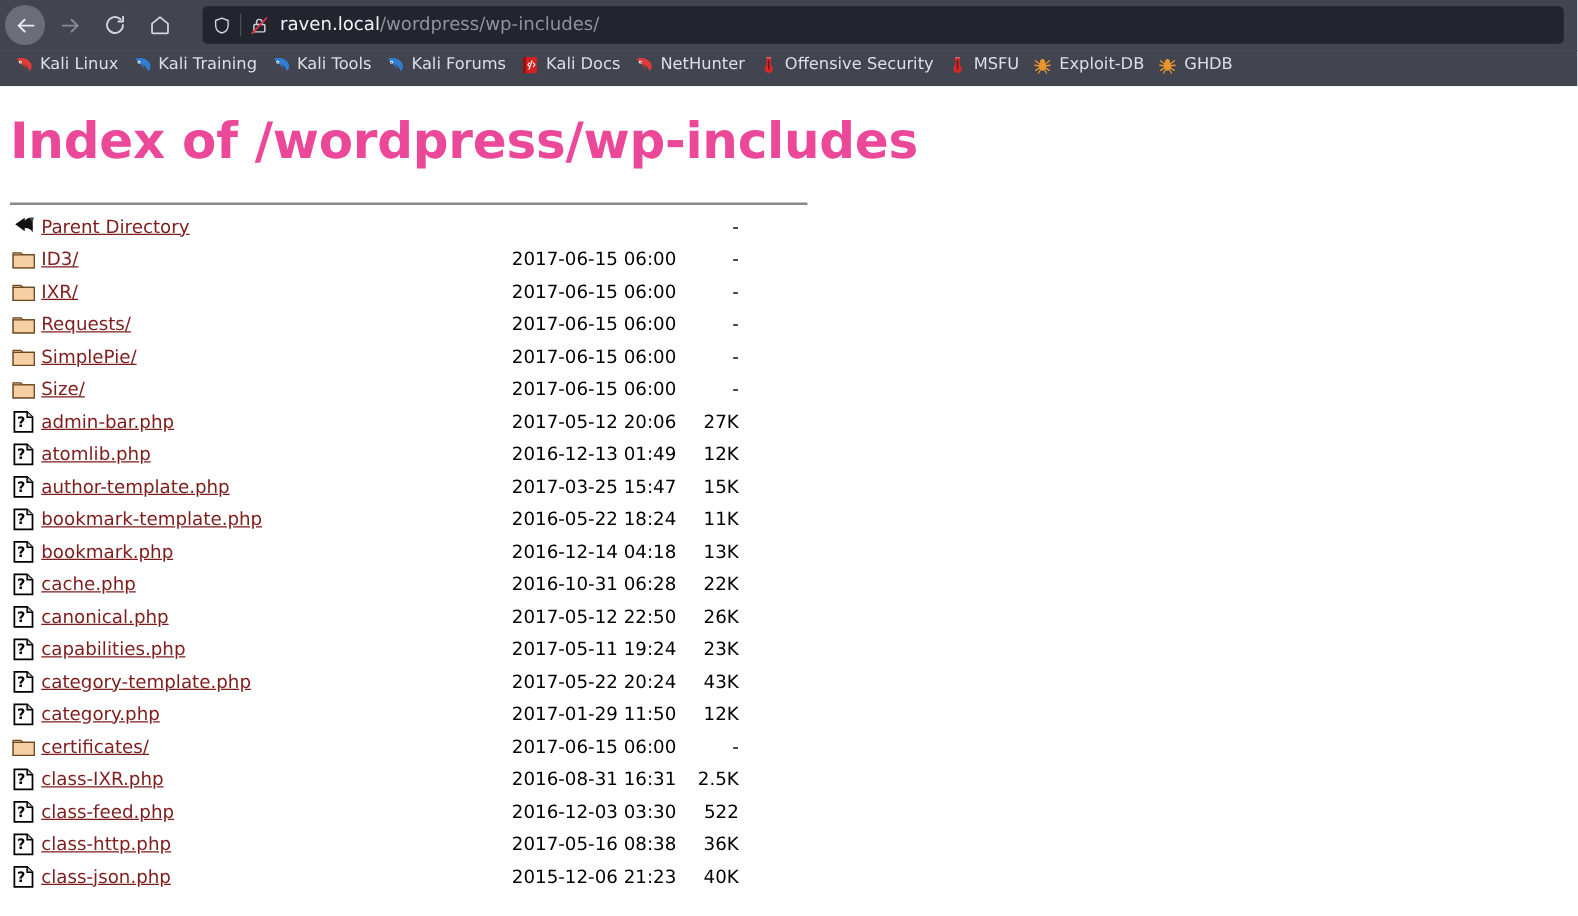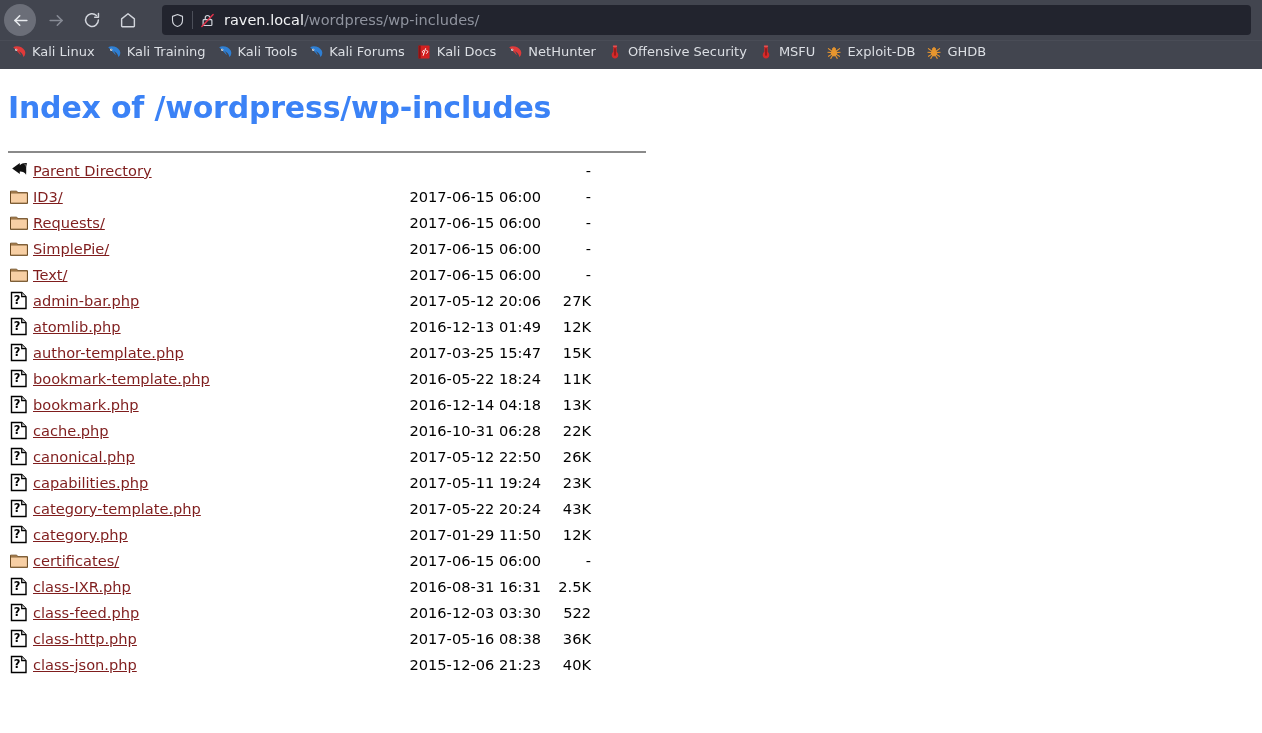--- a/index.html
+++ b/index.html
@@ -106,23 +106,23 @@
   #page {
     background: #ffffff;
     padding: 0;
     height: 664px;
     overflow: hidden;
     position: relative;
   }
 
   #page-title {
     font-family: "DejaVu Sans", sans-serif;
-    font-size: 30px;
+    font-size: 40px;
     font-weight: bold;
-    color: #3b82f6;
+    color: #ec4899;
     margin: 21px 0 16px 8px;
     letter-spacing: -0.2px;
   }
 
   #index-table {
     border-collapse: collapse;
     margin-top: 22px;
     margin-left: 8px;
     font-family: "DejaVu Sans", sans-serif;
     font-size: 14.6px;
@@ -379,20 +379,32 @@
           <td class="col-size">-</td>
           <td class="col-desc"></td>
         </tr>
         <tr>
           <td class="col-icon icon-cell">
             <svg class="ic" viewBox="0 0 20 19">
               <path d="M1.5 4.2h6.2l1.5 1.6h9.3v10.4H1.5z" fill="#f2bd85" stroke="#6b4a22" stroke-width="1"></path>
               <path d="M1.5 5.9h16.9v10.3H1.5z" fill="#f7cfa4" stroke="#6b4a22" stroke-width="1"></path>
             </svg>
           </td>
+          <td class="col-name"><a class="entry-link" href="#">IXR/</a></td>
+          <td class="col-date">2017-06-15 06:00</td>
+          <td class="col-size">-</td>
+          <td class="col-desc"></td>
+        </tr>
+        <tr>
+          <td class="col-icon icon-cell">
+            <svg class="ic" viewBox="0 0 20 19">
+              <path d="M1.5 4.2h6.2l1.5 1.6h9.3v10.4H1.5z" fill="#f2bd85" stroke="#6b4a22" stroke-width="1"></path>
+              <path d="M1.5 5.9h16.9v10.3H1.5z" fill="#f7cfa4" stroke="#6b4a22" stroke-width="1"></path>
+            </svg>
+          </td>
           <td class="col-name"><a class="entry-link" href="#">Requests/</a></td>
           <td class="col-date">2017-06-15 06:00</td>
           <td class="col-size">-</td>
           <td class="col-desc"></td>
         </tr>
         <tr>
           <td class="col-icon icon-cell">
             <svg class="ic" viewBox="0 0 20 19">
               <path d="M1.5 4.2h6.2l1.5 1.6h9.3v10.4H1.5z" fill="#f2bd85" stroke="#6b4a22" stroke-width="1"></path>
               <path d="M1.5 5.9h16.9v10.3H1.5z" fill="#f7cfa4" stroke="#6b4a22" stroke-width="1"></path>
@@ -403,21 +415,21 @@
           <td class="col-size">-</td>
           <td class="col-desc"></td>
         </tr>
         <tr>
           <td class="col-icon icon-cell">
             <svg class="ic" viewBox="0 0 20 19">
               <path d="M1.5 4.2h6.2l1.5 1.6h9.3v10.4H1.5z" fill="#f2bd85" stroke="#6b4a22" stroke-width="1"></path>
               <path d="M1.5 5.9h16.9v10.3H1.5z" fill="#f7cfa4" stroke="#6b4a22" stroke-width="1"></path>
             </svg>
           </td>
-          <td class="col-name"><a class="entry-link" href="#">Text/</a></td>
+          <td class="col-name"><a class="entry-link" href="#">Size/</a></td>
           <td class="col-date">2017-06-15 06:00</td>
           <td class="col-size">-</td>
           <td class="col-desc"></td>
         </tr>
         <tr>
           <td class="col-icon icon-cell">
             <svg class="ic" viewBox="0 0 20 19">
               <path d="M2.5 1.5h10.2l4.3 4.2v11.8H2.5z" fill="#ffffff" stroke="#000000" stroke-width="1.4"></path>
               <path d="M12.7 1.5v4.2h4.3" fill="#c9c9c9" stroke="#000000" stroke-width="1.2"></path>
               <text x="8" y="13.4" font-family="DejaVu Sans, sans-serif" font-size="11.5" font-weight="bold" text-anchor="middle" fill="#000000">?</text>

